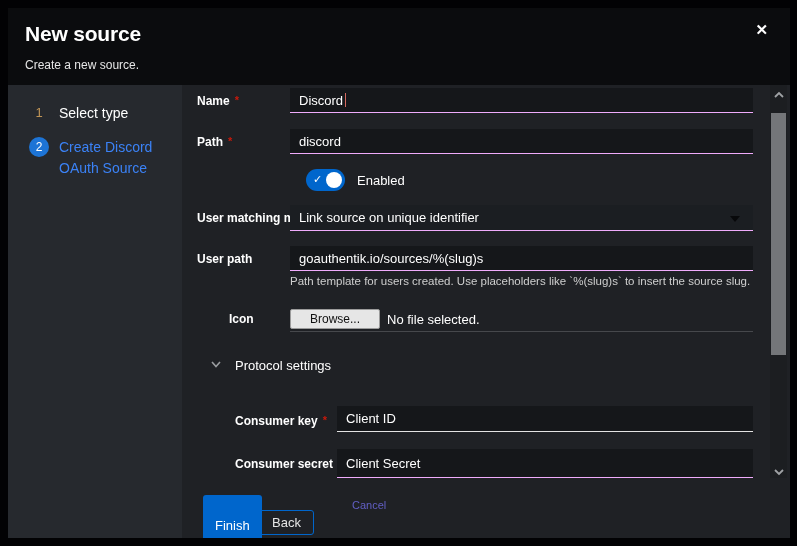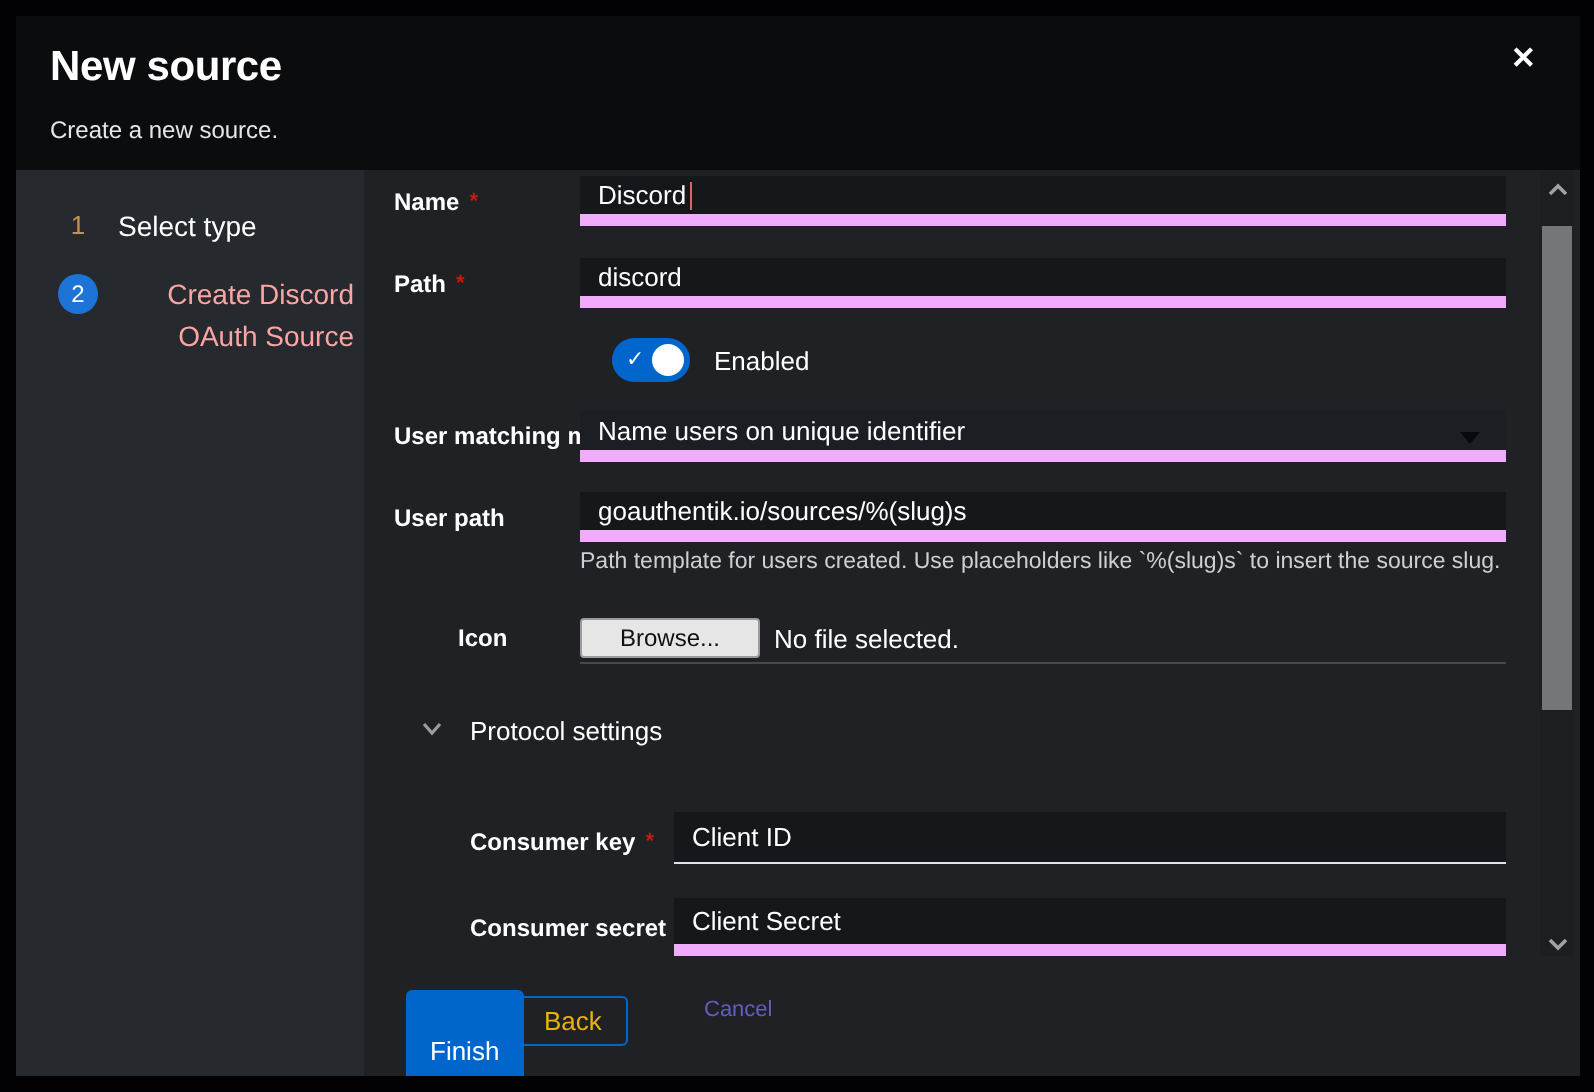--- a/index.html
+++ b/index.html
@@ -22,32 +22,32 @@
 
   
   .wizard-nav { width:174px; background:#26292e; padding:18px 0 0 20px; flex:none; }
   .step { display:flex; margin-bottom:13px; cursor:pointer; }
   .step-icon-col { width:22px; flex:none; display:flex; justify-content:center;
                    align-items:flex-start; margin-right:9px; }
   .step-num { font-size:13px; color:#bf9456; padding-top:2px; }
   .step-badge { width:20px; height:20px; border-radius:50%; background:#1d74d6; color:#fff;
                 font-size:12px; display:flex; align-items:center; justify-content:center; }
   .step-label { font-size:14px; color:#fff; line-height:21px; width:118px; }
-  .step.active .step-label { color:#fca5a5;text-align:right; }
+  .step.active .step-label { color:#3b82f6; }
 
   
   .content { position:relative; flex:1; background:#1f2125; overflow:hidden; }
 
   .form-label { position:absolute; left:15px; font-size:12px; font-weight:700; color:#fff; }
   .form-label.indent { left:53px; }
   .req { color:#c9190b; font-size:11px; margin-left:5px; position:relative; top:-1px; }
 
   .tinput, .finput {
     position:absolute; left:108px; width:463px; height:25px; background:#15171a;
-    border:none; border-bottom:6px solid #f0abfc; color:#fff; font-size:13px;
+    border:none; border-bottom:1px solid #f0abfc; color:#fff; font-size:13px;
     font-family:"Liberation Sans", sans-serif; padding:0 9px; display:flex; align-items:center; }
   .finput { outline:none; }
   .text-caret { display:inline-block; width:1px; height:14px; background:#d4695f; margin-left:2px; }
 
   .row-name-input  { top:3px; }
   .row-slug-input  { top:44px; }
 
   
   .toggle { position:absolute; left:124px; top:84px; width:39px; height:22px; background:#0066cc;
             border-radius:11px; cursor:pointer; }
@@ -85,21 +85,21 @@
 
   .row-name-label { top:9px; }  .row-slug-label { top:50px; }
   .row-umm-label  { top:126px; } .row-userpath-label { top:167px; }
   .row-icon-label { top:227px;padding-left:32px; }
 
   
   .footer { position:absolute; left:0; right:0; top:393px; height:60px; background:#1f2125; }
   .btn-finish { position:absolute; left:21px; top:17px; background:#0066cc; color:#fff;
                 border:none; border-radius:3px; font-size:13px; padding:23px 12px;
                 font-family:"Liberation Sans", sans-serif; cursor:pointer; }
-  .btn-back { position:absolute; left:77px; top:20px; background:transparent; color:#eab308;
+  .btn-back { position:absolute; left:77px; top:32px; background:transparent; color:#e5e5e5;
               border:1px solid #0066cc; border-radius:3px; font-size:13px; padding:4px 12px;
               font-family:"Liberation Sans", sans-serif; cursor:pointer; }
   .btn-cancel { position:absolute; left:170px; top:21px; background:none; border:none;
                 color:#625fc4; font-size:11px; font-family:Liberation Sans, sans-serif;
                 cursor:pointer; }
 
   
   .scrollbar { position:absolute; left:588px; top:0; width:17px; height:397px; background:#1c1e21; }
   .sb-arrow { position:absolute; left:0; width:17px; height:16px; display:flex;
               align-items:center; justify-content:center; cursor:pointer; }
@@ -148,21 +148,21 @@
         <input class="finput tinput row-slug-input" value="discord" style="">
 
         <div class="toggle">
           <span class="toggle-check">✓</span>
           <span class="toggle-knob"></span>
         </div>
         <div class="toggle-label">Enabled</div>
 
         <div class="form-label row-umm-label"><span>User matching mode</span><span class="req">*</span></div>
         <div class="tinput select-box">
-          <span>Name users on unique identifier</span>
+          <span>Link source on unique identifier</span>
           <span class="select-caret"></span>
         </div>
 
         <div class="form-label row-userpath-label">User path</div>
         <input class="finput tinput row-userpath-input" value="goauthentik.io/sources/%(slug)s" style="">
         <div class="help-text">Path template for users created. Use placeholders like `%(slug)s` to insert the source slug.</div>
 
         <div class="form-label row-icon-label">Icon</div>
         <div class="file-row">
           <button class="browse-btn">Browse...</button>

